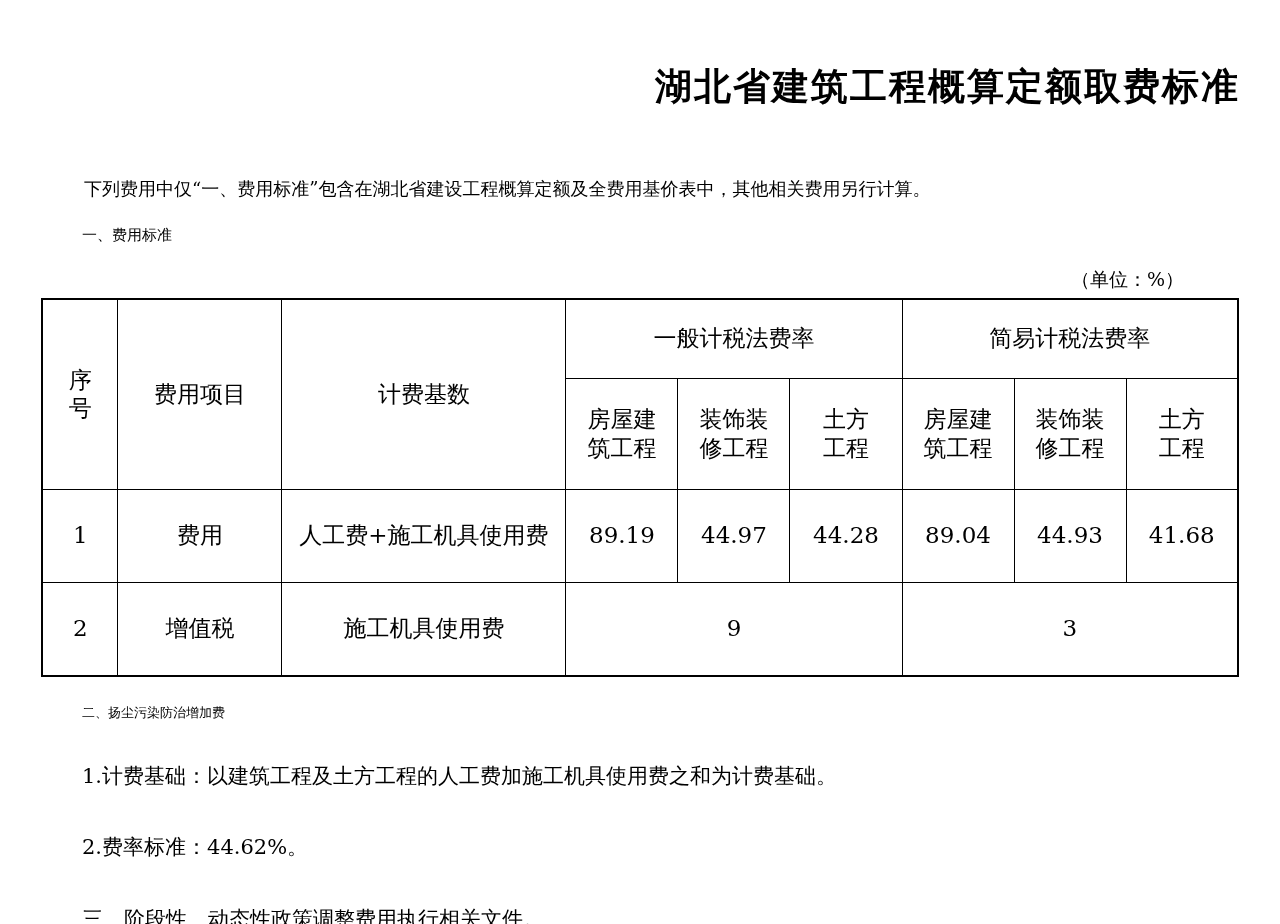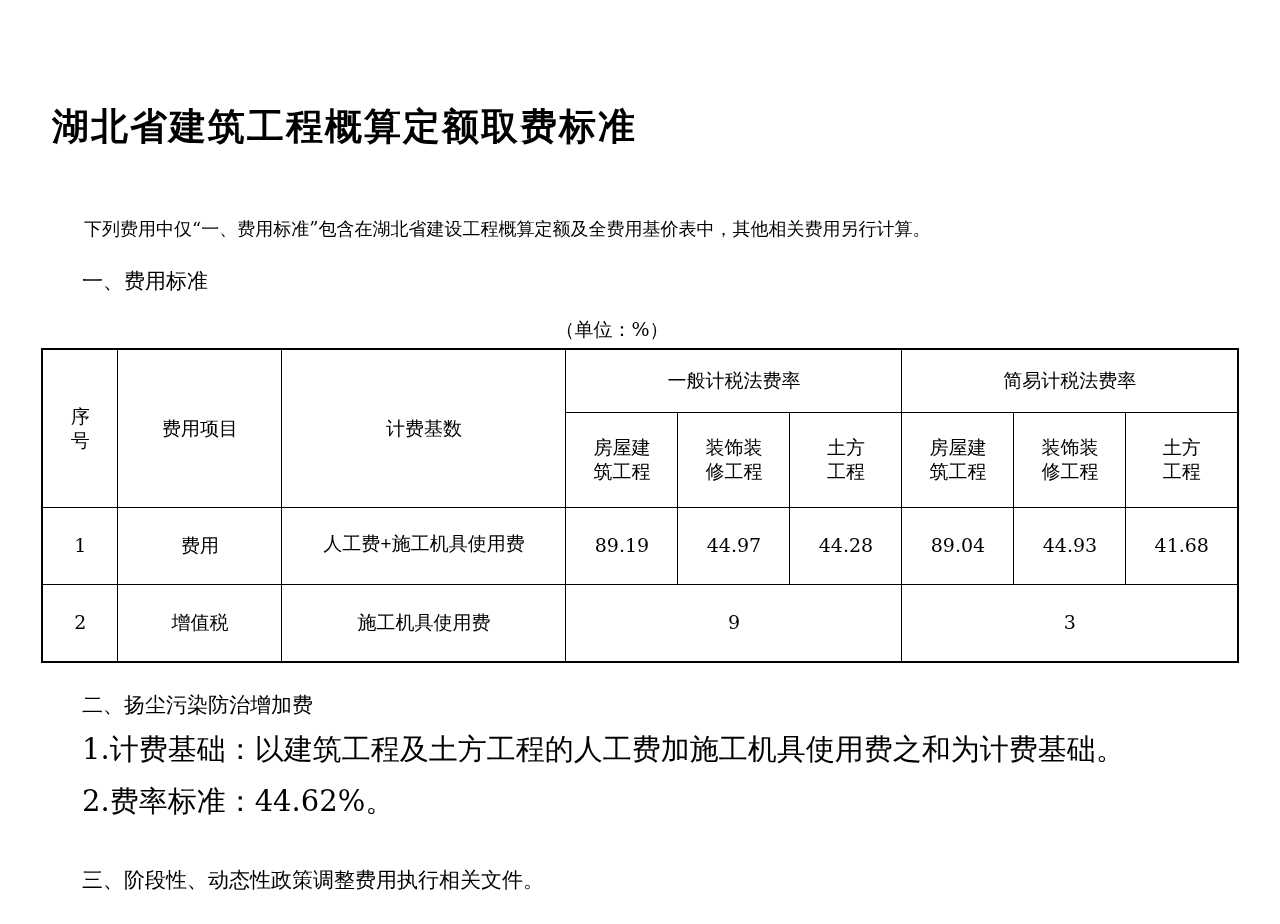--- a/index.html
+++ b/index.html
@@ -16,95 +16,96 @@
     overflow: hidden;
   }
   .page {
     width: 1280px;
     height: 924px;
     position: relative;
     box-sizing: border-box;
     padding: 0 40px;
   }
   .doc-title {
-    text-align: left;
+    text-align: right;
     font-size: 37px;
     font-weight: bold;
     letter-spacing: 2px;
-    margin: 12px;
-    padding-top: 90px;
+    margin: 0;
+    padding-top: 62px;
     font-family: "DejaVu Sans", "Liberation Sans", sans-serif;
   }
   .intro {
     margin-top: 62px;
     font-size: 18px;
     line-height: 1.72;
     text-indent: 42px;
     padding: 0 2px;
   }
   .section-line {
-    font-size: 21px;
+    font-size: 15px;
     line-height: 1.72;
     text-indent: 42px;
   }
   .unit-note {
-    text-align: center;
+    text-align: right;
     font-size: 19px;
     margin-top: 18px;
     padding-right: 56px;
   }
   table.fee {
     border-collapse: collapse;
     width: 1198px;
     margin: 5px auto 0 auto;
     table-layout: fixed;
   }
   table.fee td, table.fee th {
     border: 1px solid #000000;
     text-align: center;
     vertical-align: middle;
     font-weight: normal;
-    font-size: 19px;
-    padding: 4px 2px;
+    font-size: 23px;
+    padding: 12px 2px;
     line-height: 1.25;
   }
   table.fee {
     border: 2px solid #000000;
   }
   .col-seq   { width: 76px; }
   .col-item  { width: 164px; }
   .col-base  { width: 284px; }
   .col-rate  { width: 112px; }
   .seq-vert {
     font-size: 21px;
     line-height: 1.1;
   }
   .hdr-group { font-size: 21px; }
   .hdr-sub { font-size: 20px; line-height: 1.25; }
   .row-h1 td { height: 54px; }
   .row-h2 td { height: 86px; }
   .row-data td { height: 68px; }
   .tail {
     margin-top: 24px;
-    font-size: 21px;
+    font-size: 13px;
     line-height: 1.78;
     text-indent: 42px;
   }
   .tail-sub {
-    font-size: 29px;
+    font-size: 21px;
     line-height: 1.78;
     text-indent: 42px;
+    margin-top: 34px;
   }
   .tail-gap {
     margin-top: 34px;
     font-size: 21px;
     line-height: 1.78;
     text-indent: 42px;
   }
-  .nowrap { white-space: nowrap; font-family: Liberation Mono, monospace; }
+  .nowrap { white-space: nowrap; }
 </style>
 </head>
 <body>
 
 <div class="page">
 
   <h1 class="doc-title">湖北省建筑工程概算定额取费标准</h1>
 
   <p class="intro">下列费用中仅“一、费用标准”包含在湖北省建设工程概算定额及全费用基价表中，其他相关费用另行计算。</p>
 

